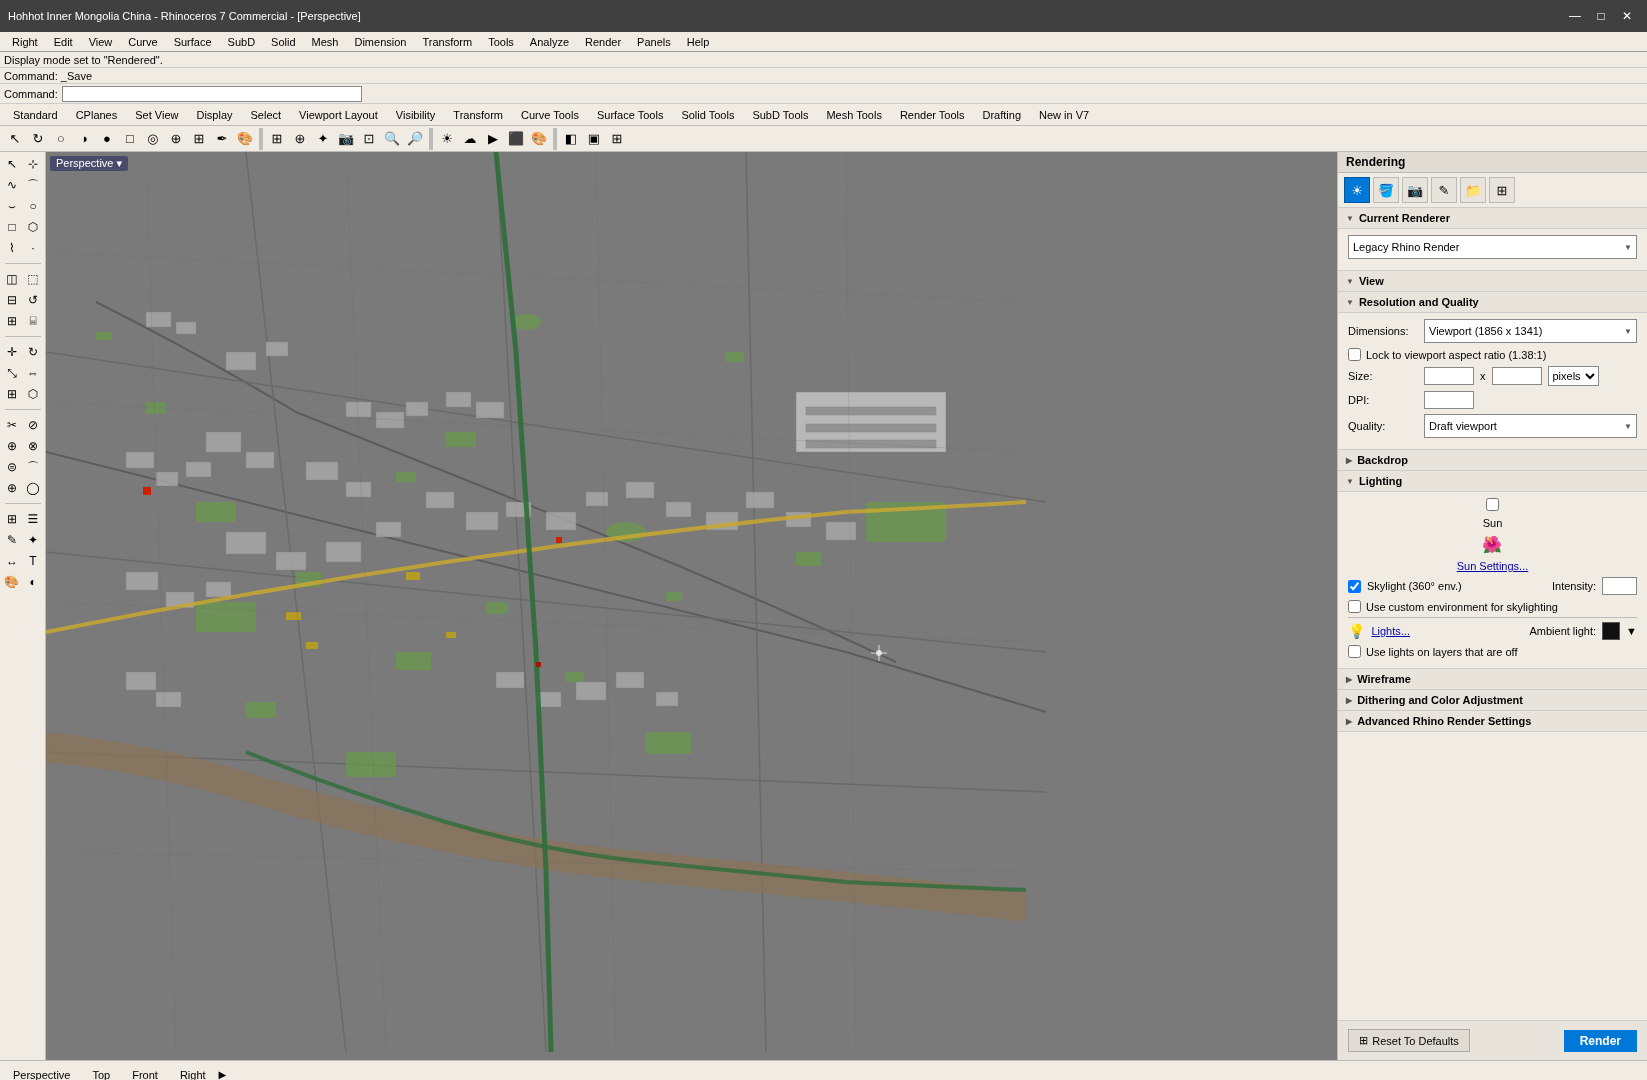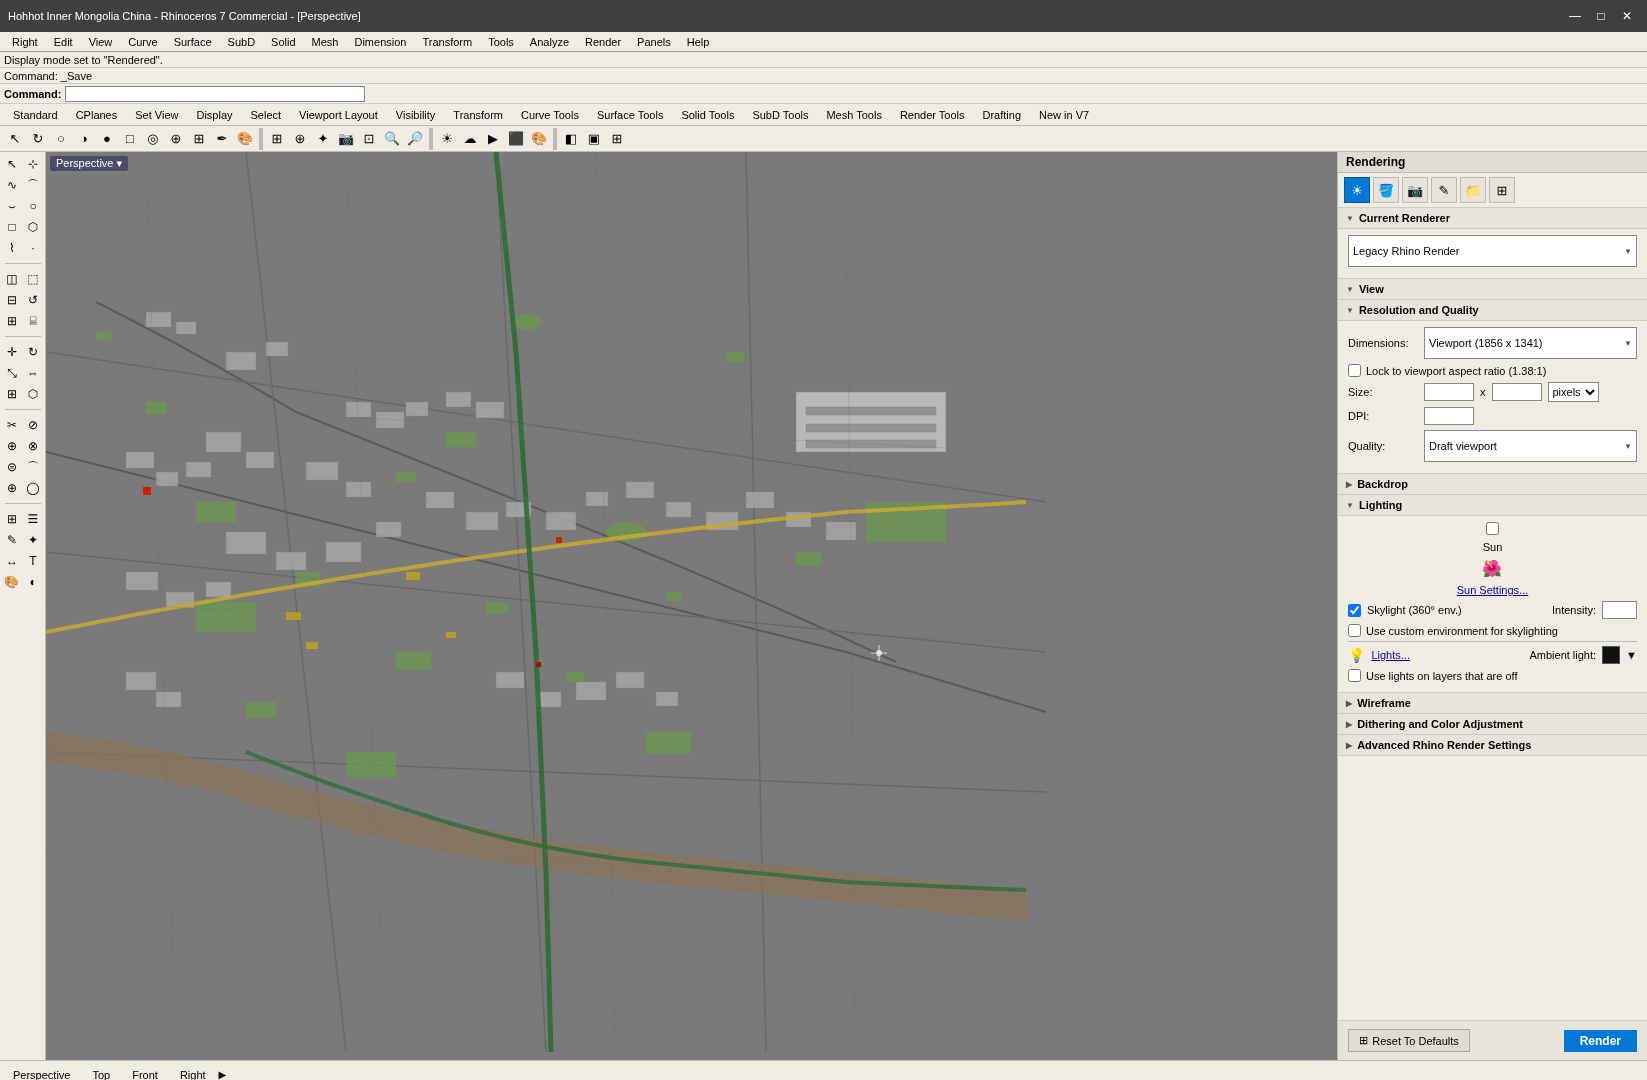--- a/index.html
+++ b/index.html
@@ -211,21 +211,21 @@
     .row {
       display: flex;
       align-items: center;
       margin-bottom: 5px;
       gap: 6px;
     }
     .row label { font-size: 11px; min-width: 70px; }
 
     .dropdown-select {
       flex: 1;
-      height: 32px;
+      height: 24px;
       font-size: 11px;
       background: white;
       border: 1px solid #888;
       padding: 0 4px;
       cursor: pointer;
       display: flex;
       align-items: center;
       justify-content: space-between;
     }
     .dropdown-select::after { content: '▼'; font-size: 8px; color: #555; }
@@ -392,21 +392,21 @@
     <span>Help</span>
   </div>
 
 <div class="status-line">
   <span>Display mode set to "Rendered".</span>
 </div>
 <div class="status-line">
   <span>Command: _Save</span>
 </div>
 <div class="command-bar">
-  <span style="margin-right:4px;font-weight:bold;">Command:</span>
+  <span style="margin-right:4px;">Command:</span>
   <input type="text" style="width: 300px;">
 </div>
 
 <div id="toolbar-tabs">
     <span class="tab-item">Standard</span>
     <span class="tab-item">CPlanes</span>
     <span class="tab-item">Set View</span>
     <span class="tab-item">Display</span>
     <span class="tab-item">Select</span>
     <span class="tab-item">Viewport Layout</span>

